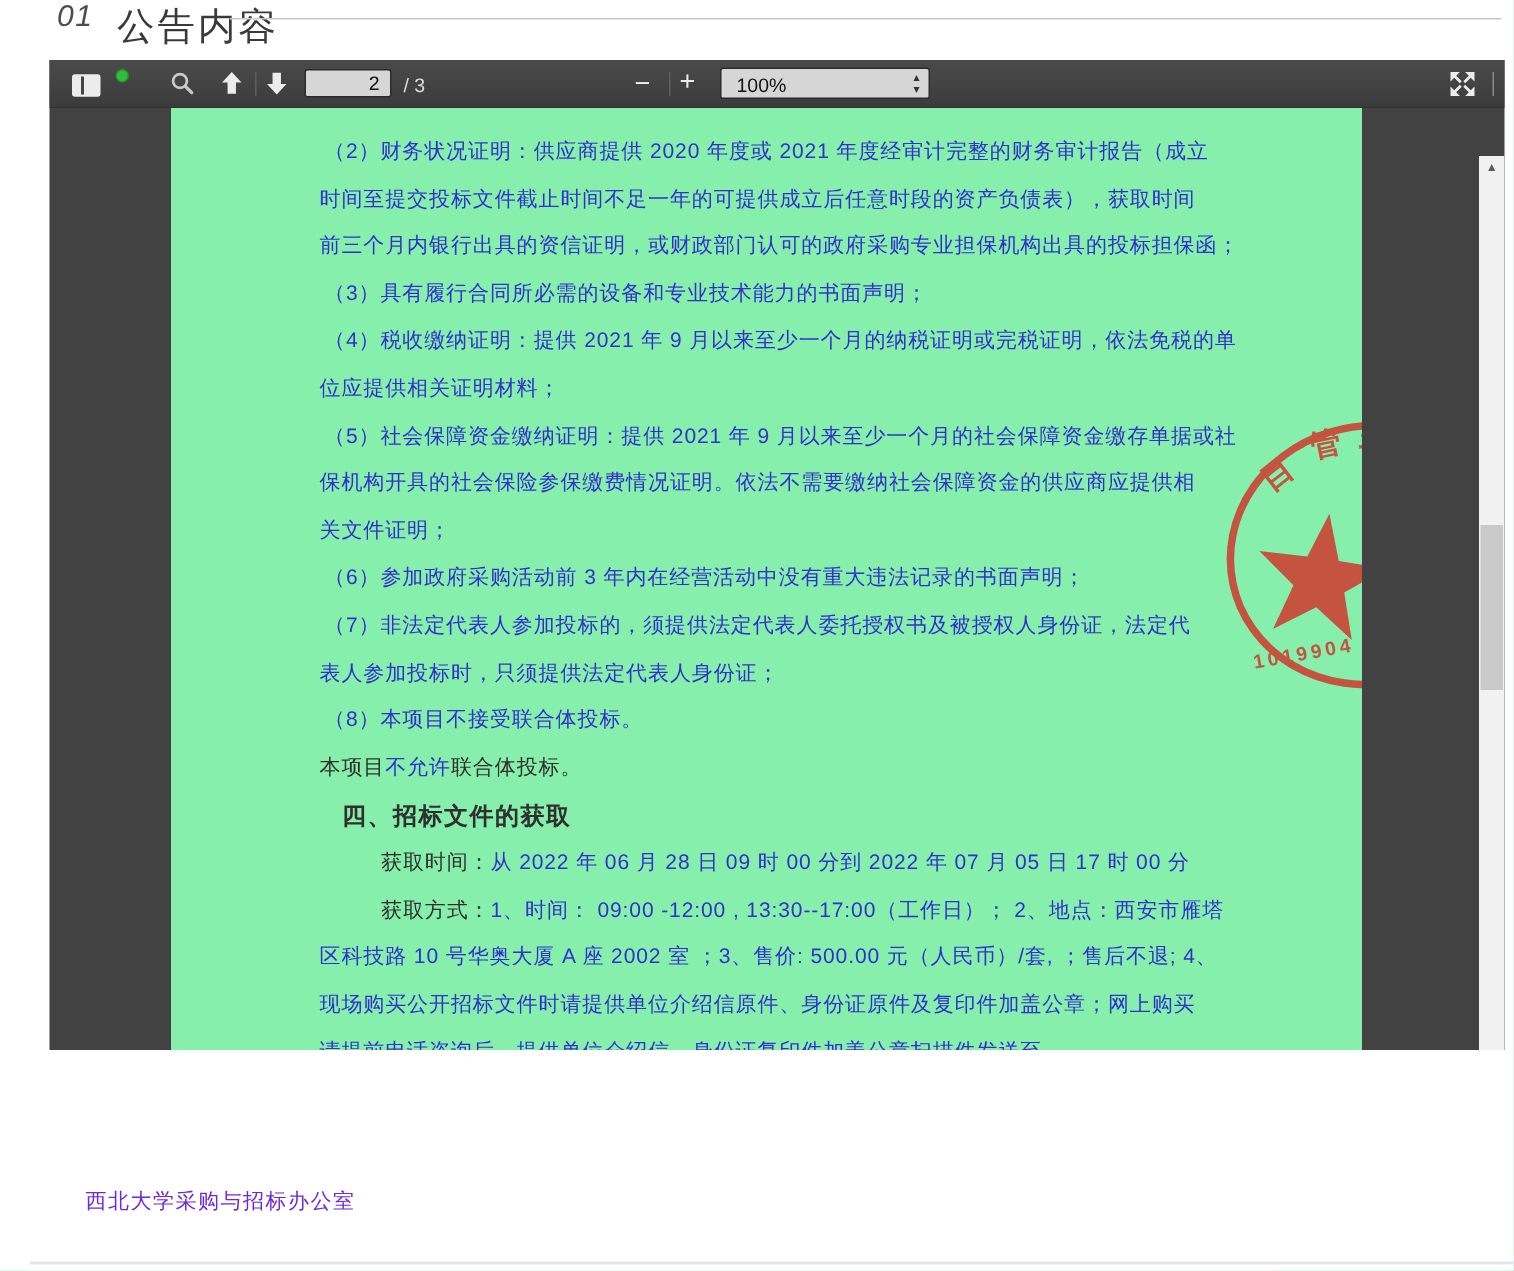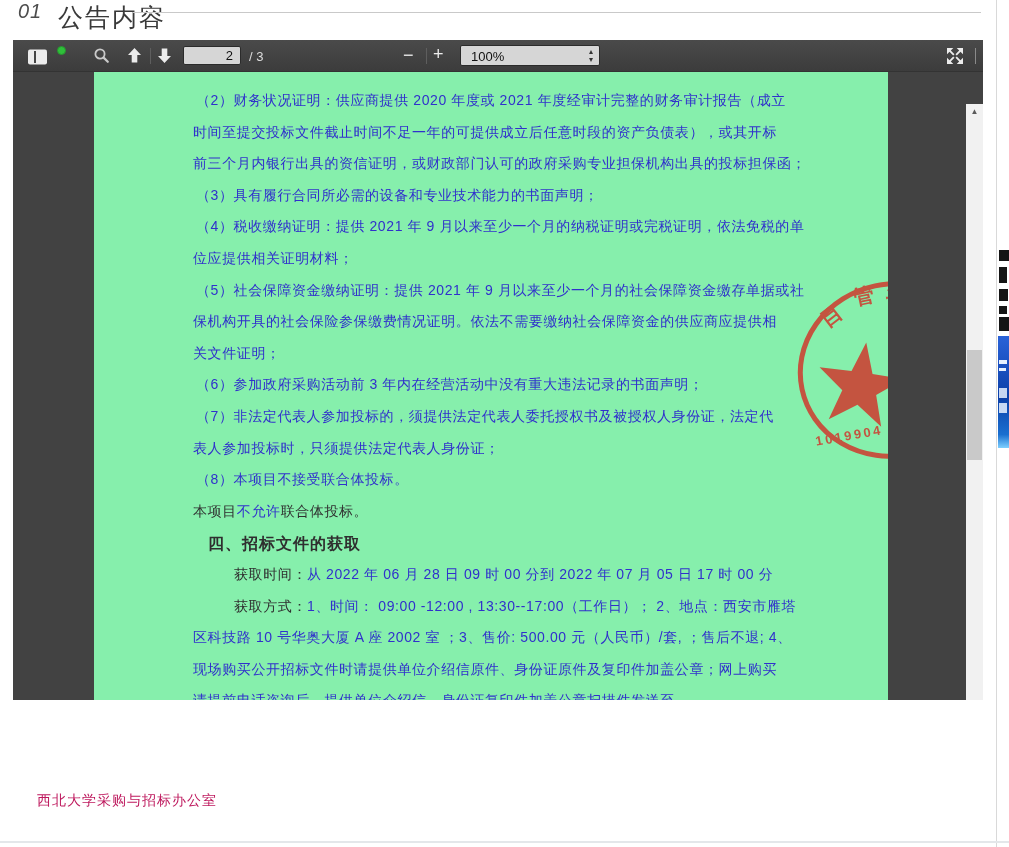--- a/index.html
+++ b/index.html
@@ -1,29 +1,29 @@
 <!DOCTYPE html>
 <html><head>
 <meta charset="utf-8">
 <style>
   * { margin:0; padding:0; box-sizing:border-box; }
   html,body { width:1009px; height:847px; background:#fff; overflow:hidden;
     font-family:"Liberation Sans","DejaVu Sans",sans-serif; }
-  .stage { position:relative; width:830px; height:847px; background:#fff; }
+  .stage { position:relative; width:830px; height:847px; background:#fff;margin-left:20px; }
 
   
   .sec-head { position:absolute; left:0; width:1009px; height:26px; }
   .sec-num { position:absolute; left:18px; top:0; font-size:20px; font-style:italic;
     color:#4d4d4d; letter-spacing:1px; }
   .sec-title { position:absolute; left:58px; top:1px; font-size:25px; color:#3a3a3a;
     letter-spacing:2px; }
   .sec-rule { position:absolute; left:133px; top:12px; width:848px; height:1px; background:#c9c9c9; }
   #sec1 { top:0; }
   #sec2 { top:748px; }
-  .sec-body { position:absolute; left:37px; top:792px; font-size:14px; color:#be185d;
+  .sec-body { position:absolute; left:37px; top:792px; font-size:14px; color:#6d28d9;
     letter-spacing:1px; }
   .bottom-divider { position:absolute; left:0; top:841px; width:1009px; height:2px; background:#e4e7ea; }
 
   
   .viewer { position:absolute; left:13px; top:40px; width:970px; height:660px; background:#424242; }
   .toolbar { position:absolute; left:0; top:0; width:970px; height:32px;
     background:linear-gradient(#4a4a4a,#3c3c3c); border-bottom:1px solid #333; }
   .tbtn { position:absolute; background:none; border:none; cursor:pointer; padding:0; }
   .tsep { position:absolute; width:1px; height:16px; top:8px; background:#5e5e5e; }
   .green-dot { position:absolute; left:30px; top:0; width:9px; height:9px; border-radius:50%;
@@ -161,21 +161,21 @@
           </svg>
         </span>
       </button>
       <div class="tsep" style="left:962px;background:#8a8a8a;"></div>
     </div>
 
     <div class="content">
       <div class="pdf-page">
         <div class="doc-text">
             <div class="doc-line" style="padding-left: 3px;"><span class="c-blue">（2）财务状况证明：供应商提供 2020 年度或 2021 年度经审计完整的财务审计报告（成立</span></div>
-            <div class="doc-line" style="padding-left: 0px;"><span class="c-blue">时间至提交投标文件截止时间不足一年的可提供成立后任意时段的资产负债表），或其开标</span></div>
+            <div class="doc-line" style="padding-left: 0px;"><span class="c-blue">时间至提交投标文件截止时间不足一年的可提供成立后任意时段的资产负债表），获取时间</span></div>
             <div class="doc-line" style="padding-left: 0px;"><span class="c-blue">前三个月内银行出具的资信证明，或财政部门认可的政府采购专业担保机构出具的投标担保函；</span></div>
             <div class="doc-line" style="padding-left: 3px;"><span class="c-blue">（3）具有履行合同所必需的设备和专业技术能力的书面声明；</span></div>
             <div class="doc-line" style="padding-left: 3px;"><span class="c-blue">（4）税收缴纳证明：提供 2021 年 9 月以来至少一个月的纳税证明或完税证明，依法免税的单</span></div>
             <div class="doc-line" style="padding-left: 0px;"><span class="c-blue">位应提供相关证明材料；</span></div>
             <div class="doc-line" style="padding-left: 3px;"><span class="c-blue">（5）社会保障资金缴纳证明：提供 2021 年 9 月以来至少一个月的社会保障资金缴存单据或社</span></div>
             <div class="doc-line" style="padding-left: 0px; font-family: Liberation Serif, serif;"><span class="c-blue">保机构开具的社会保险参保缴费情况证明。依法不需要缴纳社会保障资金的供应商应提供相</span></div>
             <div class="doc-line" style="padding-left: 0px;"><span class="c-blue">关文件证明；</span></div>
             <div class="doc-line" style="padding-left: 3px;"><span class="c-blue">（6）参加政府采购活动前 3 年内在经营活动中没有重大违法记录的书面声明；</span></div>
             <div class="doc-line" style="padding-left: 3px;"><span class="c-blue">（7）非法定代表人参加投标的，须提供法定代表人委托授权书及被授权人身份证，法定代</span></div>
             <div class="doc-line" style="padding-left: 0px;"><span class="c-blue">表人参加投标时，只须提供法定代表人身份证；</span></div>

